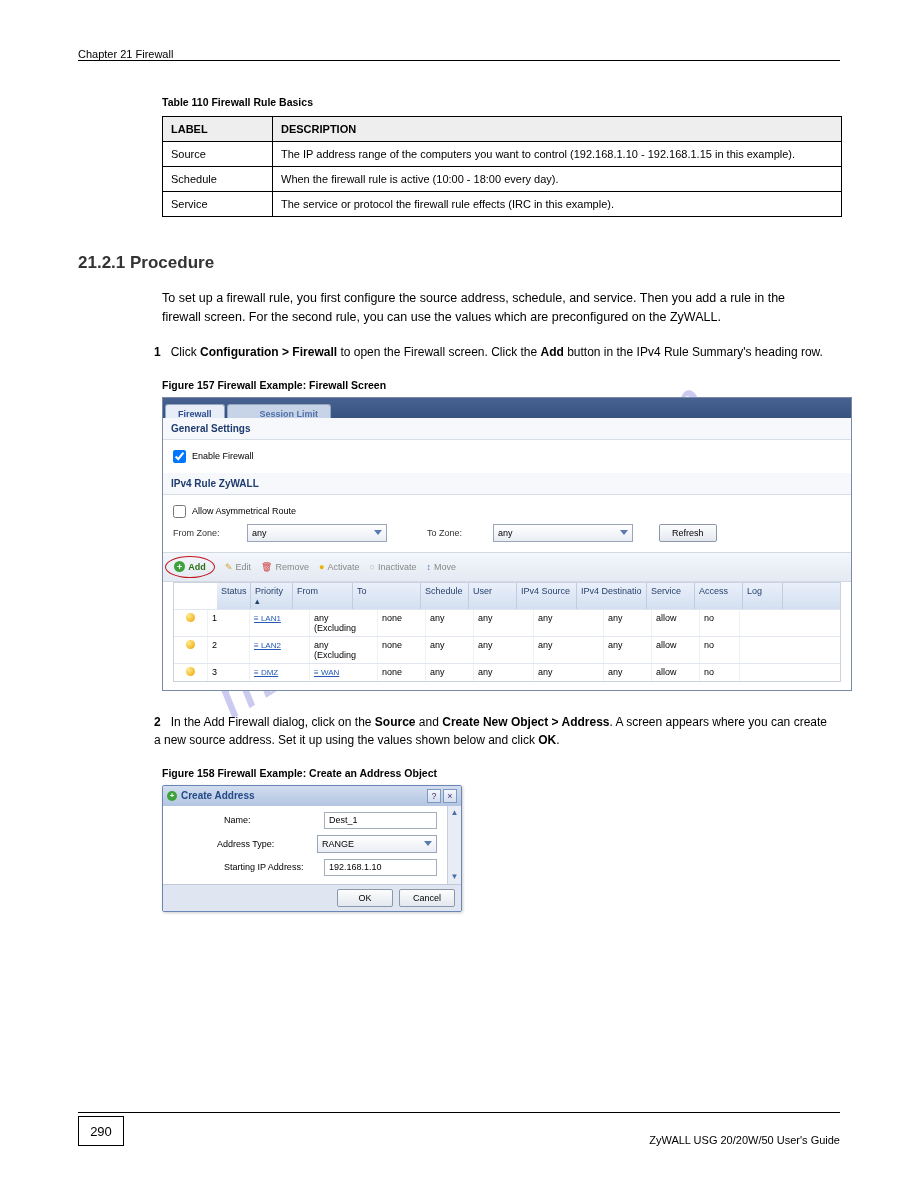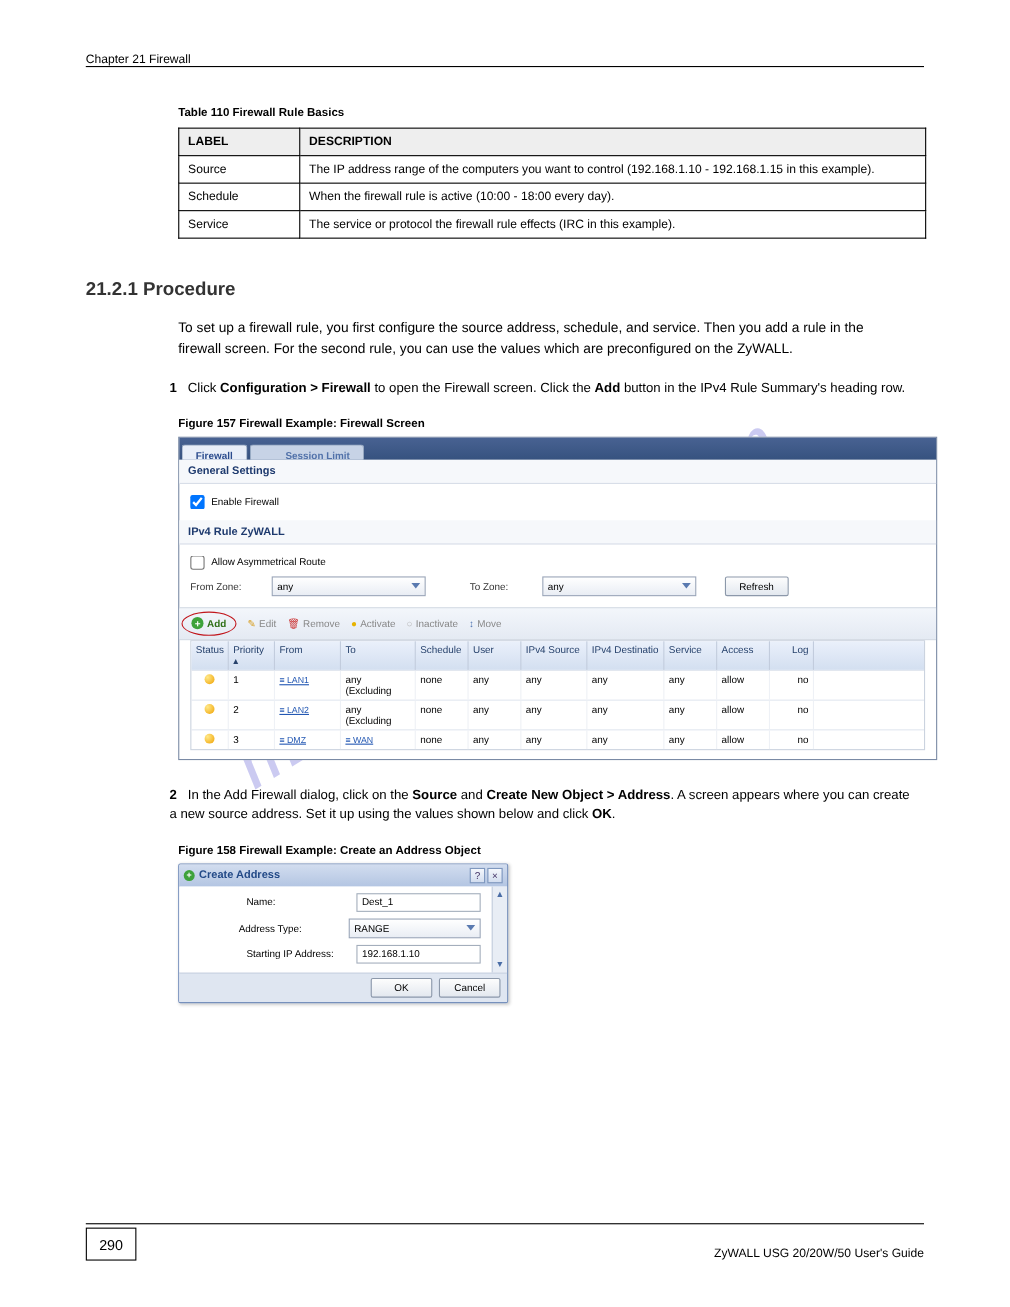--- a/index.html
+++ b/index.html
@@ -74,35 +74,35 @@
   .add-circle {
     position: relative;
     border: 1.8px solid #c1161c; border-radius: 50%;
     width: 50px; height: 22px; 
     display:flex; align-items:center; justify-content:center;
     margin-left:-4px;
   }
   .add-inner { display:flex; align-items:center; gap:3px; color:#2e6f16; font-weight:bold; }
   .plus-icon { width:11px;height:11px;border-radius:50%;background:#3da23a;color:#fff;display:flex;align-items:center;justify-content:center;font-size:9px;font-weight:bold; }
   .ruletable { margin: 0 10px 8px; border: 1px solid #cbd3df; }
-  .rt-head { display:flex; background:linear-gradient(#eaf0fb,#d3dff0); color:#27426c; font-weight:normal; }
+  .rt-head { display:flex; background:linear-gradient(#eaf0fb,#d3dff0); color:#27426c; font-weight:normal;margin-left:43px; }
   .rt-head div { border-right:1px solid #c2ccdd; padding:3px 4px; }
   .rt-row { display:flex; border-top:1px solid #e2e7ef; }
   .rt-row div { padding:3px 4px; border-right:1px solid #eef1f6; }
   .col-status{width:34px;text-align:center;}
   .col-prio{width:42px;}
   .col-from{width:60px;}
   .col-to{width:68px;}
   .col-sched{width:48px;}
   .col-user{width:48px;}
   .col-ips{width:60px;}
   .col-ipd{width:70px;}
   .col-svc{width:48px;}
   .col-acc{width:48px;}
-  .col-log{width:40px;text-align:right;}
+  .col-log{width:40px;}
   .bulb { display:inline-block;width:9px;height:9px;border-radius:50%;background:radial-gradient(circle at 30% 30%, #ffe98a, #f0a100); }
   .zone-link { color:#2458b3; text-decoration:underline; font-size:8px; }
 
   
   .dlg {
     width: 300px; margin-left: 84px; margin-top: 6px;
     border: 1px solid #6a86b6; border-radius: 2px; box-shadow: 1px 1px 3px rgba(0,0,0,0.2);
     font-size: 9px;
   }
   .dlg-titlebar {

